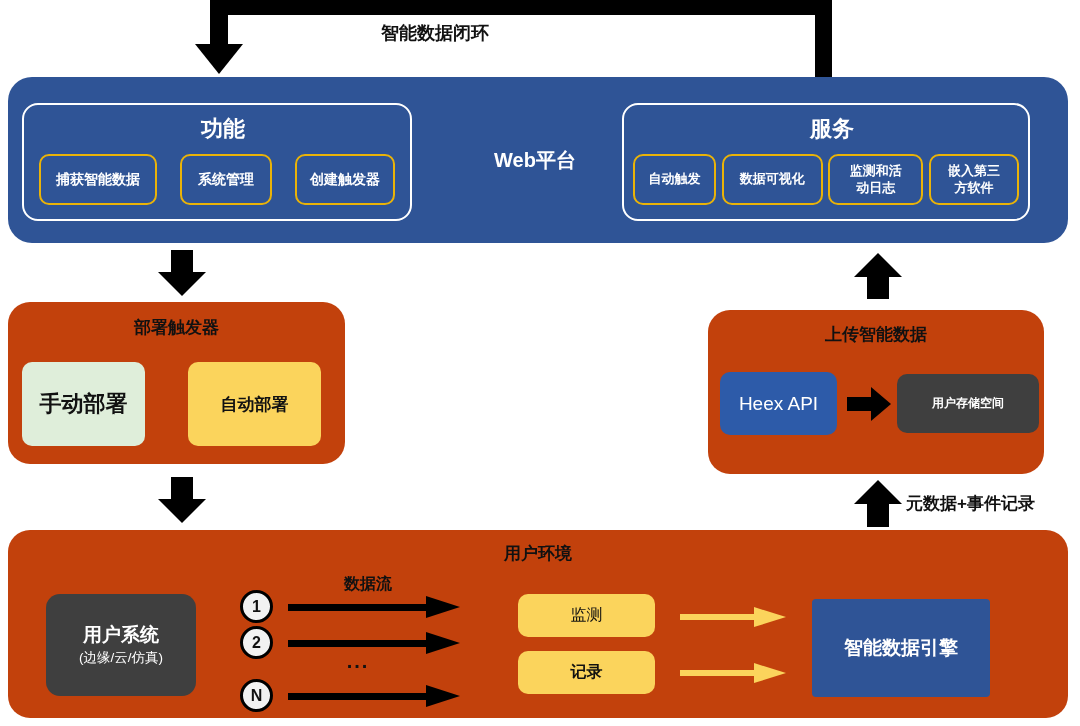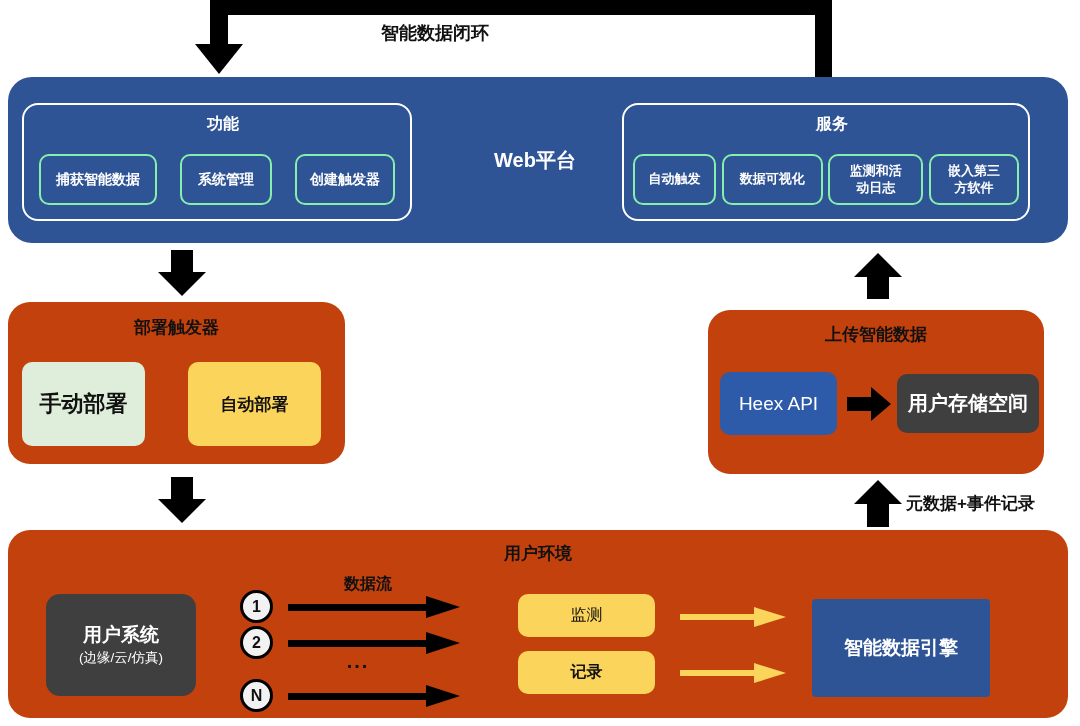--- a/index.html
+++ b/index.html
@@ -15,40 +15,40 @@
   .loop-left{left:210px;top:0;width:18px;height:46px;}
   .loop-right{left:815px;top:0;width:17px;height:78px;}
   .loop-head{left:195px;top:44px;width:0;height:0;
     border-left:24px solid transparent;border-right:24px solid transparent;border-top:30px solid #000;}
   .loop-label{left:335px;top:21px;width:200px;font-size:18px;font-weight:700;}
   
   .platform{left:8px;top:77px;width:1060px;height:166px;background:#2F5496;border-radius:24px;}
   .inner-group{position:absolute;top:26px;height:118px;border:2.5px solid #fff;border-radius:16px;box-sizing:border-box;}
   .inner-left{left:14px;width:390px;}
   .inner-right{left:614px;width:408px;}
-  .inner-title{position:absolute;top:9px;left:0;right:0;text-align:center;color:#fff;font-size:16px;font-weight:700;margin-left:12px;}
+  .inner-title{position:absolute;top:9px;left:0;right:0;text-align:center;color:#fff;font-size:22px;font-weight:700;margin-left:12px;}
   .btn-row{position:absolute;left:0;right:0;bottom:14px;display:flex;justify-content:space-between;align-items:stretch;}
   .row-left{padding:0 15px;}
   .row-right{padding:0 9px;}
-  .p-btn{border:2px solid #86efac;border-radius:10px;color:#fff;font-weight:600;box-sizing:border-box;
+  .p-btn{border:2px solid #eab308;border-radius:10px;color:#fff;font-weight:600;box-sizing:border-box;
     display:flex;align-items:center;justify-content:center;text-align:center;height:51px;white-space:pre-line;line-height:1.25;}
   .fn-btn{font-size:14px;}
   .sv-btn{font-size:13px;}
   .w118{width:118px;} .w92{width:92px;} .w100{width:100px;}
   .w83{width:83px;} .w101{width:101px;} .w95{width:95px;} .w90{width:90px;}
   .platform-title{left:447px;top:70px;width:160px;color:#fff;font-size:20px;font-weight:700;text-align:center;}
   
   .gray-panel{background:#c2410c;border-radius:22px;}
   .panel-title{position:absolute;left:0;right:0;text-align:center;font-size:17px;font-weight:700;}
   .panel-deploy{left:8px;top:302px;width:337px;height:162px;}
   .deploy-green{left:14px;top:60px;width:123px;height:84px;background:#DFEEDA;border-radius:10px;font-size:22px;font-weight:600;}
   .deploy-yellow{left:180px;top:60px;width:133px;height:84px;background:#FBD45C;border-radius:10px;font-size:17px;font-weight:600;}
   .panel-upload{left:708px;top:310px;width:336px;height:164px;}
   .heex-box{left:12px;top:62px;width:117px;height:63px;background:#2D5BA9;border-radius:10px;color:#fff;font-size:19px;}
-  .storage-box{left:189px;top:64px;width:142px;height:59px;background:#3F3F3F;border-radius:10px;color:#fff;font-size:20px;font-weight:600;}
+  .storage-box{left:189px;top:64px;width:142px;height:59px;background:#3F3F3F;border-radius:10px;color:#fff;font-size:12px;font-weight:600;}
   .upload-right-arrow{left:139px;top:77px;}
   .panel-env{left:8px;top:530px;width:1060px;height:188px;}
   .user-system{left:38px;top:64px;width:150px;height:102px;background:#3F3F3F;border-radius:14px;color:#fff;flex-direction:column;}
   .us-title{font-size:19px;font-weight:700;line-height:1.4;}
   .us-sub{font-size:13.5px;line-height:1.4;}
   .stream-circle{width:27px;height:27px;border:3.5px solid #000;border-radius:50%;font-size:16px;font-weight:700;background:#F2F2F2;}
   .c1{left:232px;top:60px;} .c2{left:232px;top:96px;} .cN{left:232px;top:149px;}
   .ellipsis{left:320px;top:120px;width:60px;font-size:20px;font-weight:700;letter-spacing:2px;}
   .stream-label{left:300px;top:44px;width:120px;text-align:right;font-size:16px;font-weight:700;}
   .sa1{left:280px;top:65px;} .sa2{left:280px;top:101px;} .sa3{left:280px;top:154px;}

